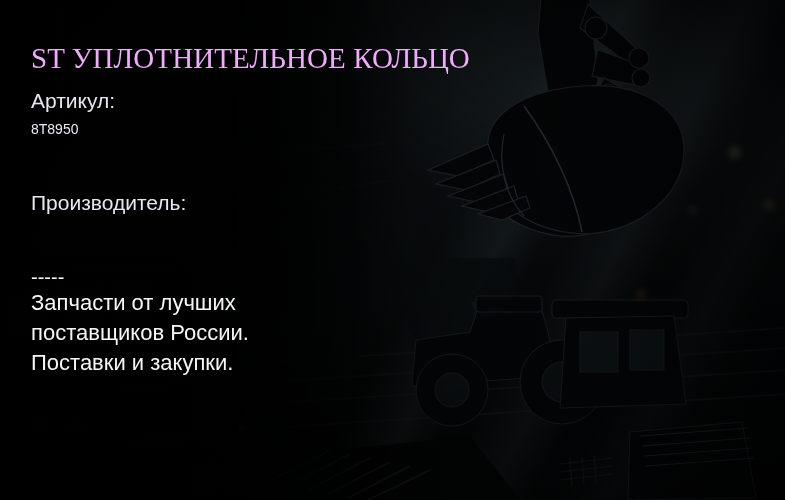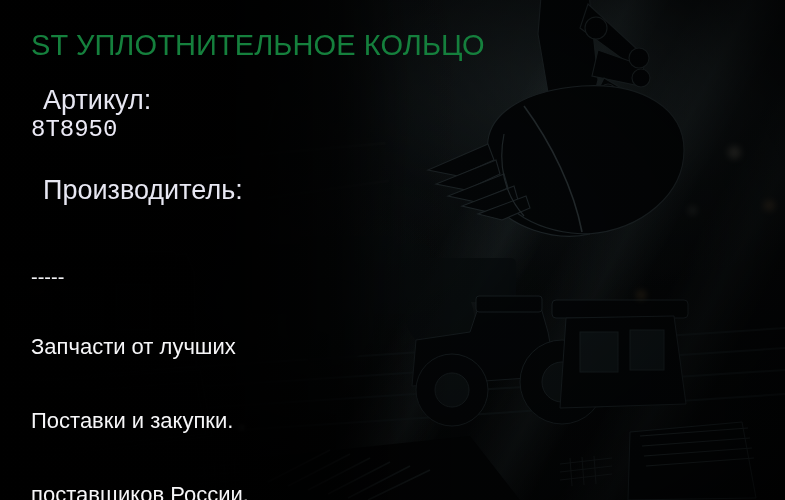--- a/index.html
+++ b/index.html
@@ -96,67 +96,65 @@
   .content {
     position: absolute;
     left: 31px;
     top: 0;
     width: 470px;
     height: 500px;
   }
 
   .title {
     position: absolute;
-    top: 28px;
+    top: 41px;
     left: 0;
     font-size: 29px;
     line-height: 34px;
-    color: #15803d;
+    color: #f0abfc;
     letter-spacing: .1px;
     white-space: nowrap;
+    font-family: Liberation Serif, serif;
   }
 
   .field { position: absolute; left: 0; }
   .field-label {
     display: block;
-    font-size: 27px;
+    font-size: 21px;
     line-height: 29px;
     color: #e7e7f2;
-    margin-left: 12px;
   }
   .field-value {
     display: block;
-    font-size: 24px;
+    font-size: 14px;
     line-height: 29px;
     color: #eceaf6;
-    font-family: Liberation Mono, monospace;
   }
 
   .f-article { top: 86px; }
-  .f-maker   { top: 176px; }
+  .f-maker   { top: 188px; }
 
   .promo {
     position: absolute;
     left: 0;
     top: 266px;
     width: 400px;
   }
   .promo-rule {
     font-size: 20px;
     line-height: 22px;
     color: #f2f2f5;
     letter-spacing: 0px;
   }
   .promo-line {
     display: block;
     font-size: 22px;
     line-height: 30px;
     color: #f6f6f8;
     white-space: nowrap;
-    margin-top: 44px;
   }
 </style>
 </head>
 <body>
 
 <div id="banner">
 
   <div class="bg-layer bg-base"></div>
   <div class="bg-layer bg-shafts"></div>
 
@@ -316,18 +314,18 @@
       <span class="field-value">8T8950</span>
     </div>
 
     <div class="field f-maker">
       <span class="field-label">Производитель:</span>
     </div>
 
     <div class="promo">
       <div class="promo-rule">-----</div>
       <span class="promo-line">Запчасти от лучших</span>
+      <span class="promo-line">поставщиков России.</span>
       <span class="promo-line">Поставки и закупки.</span>
-      <span class="promo-line">поставщиков России.</span>
     </div>
 
   </div>
 </div>
 
 </body></html>

